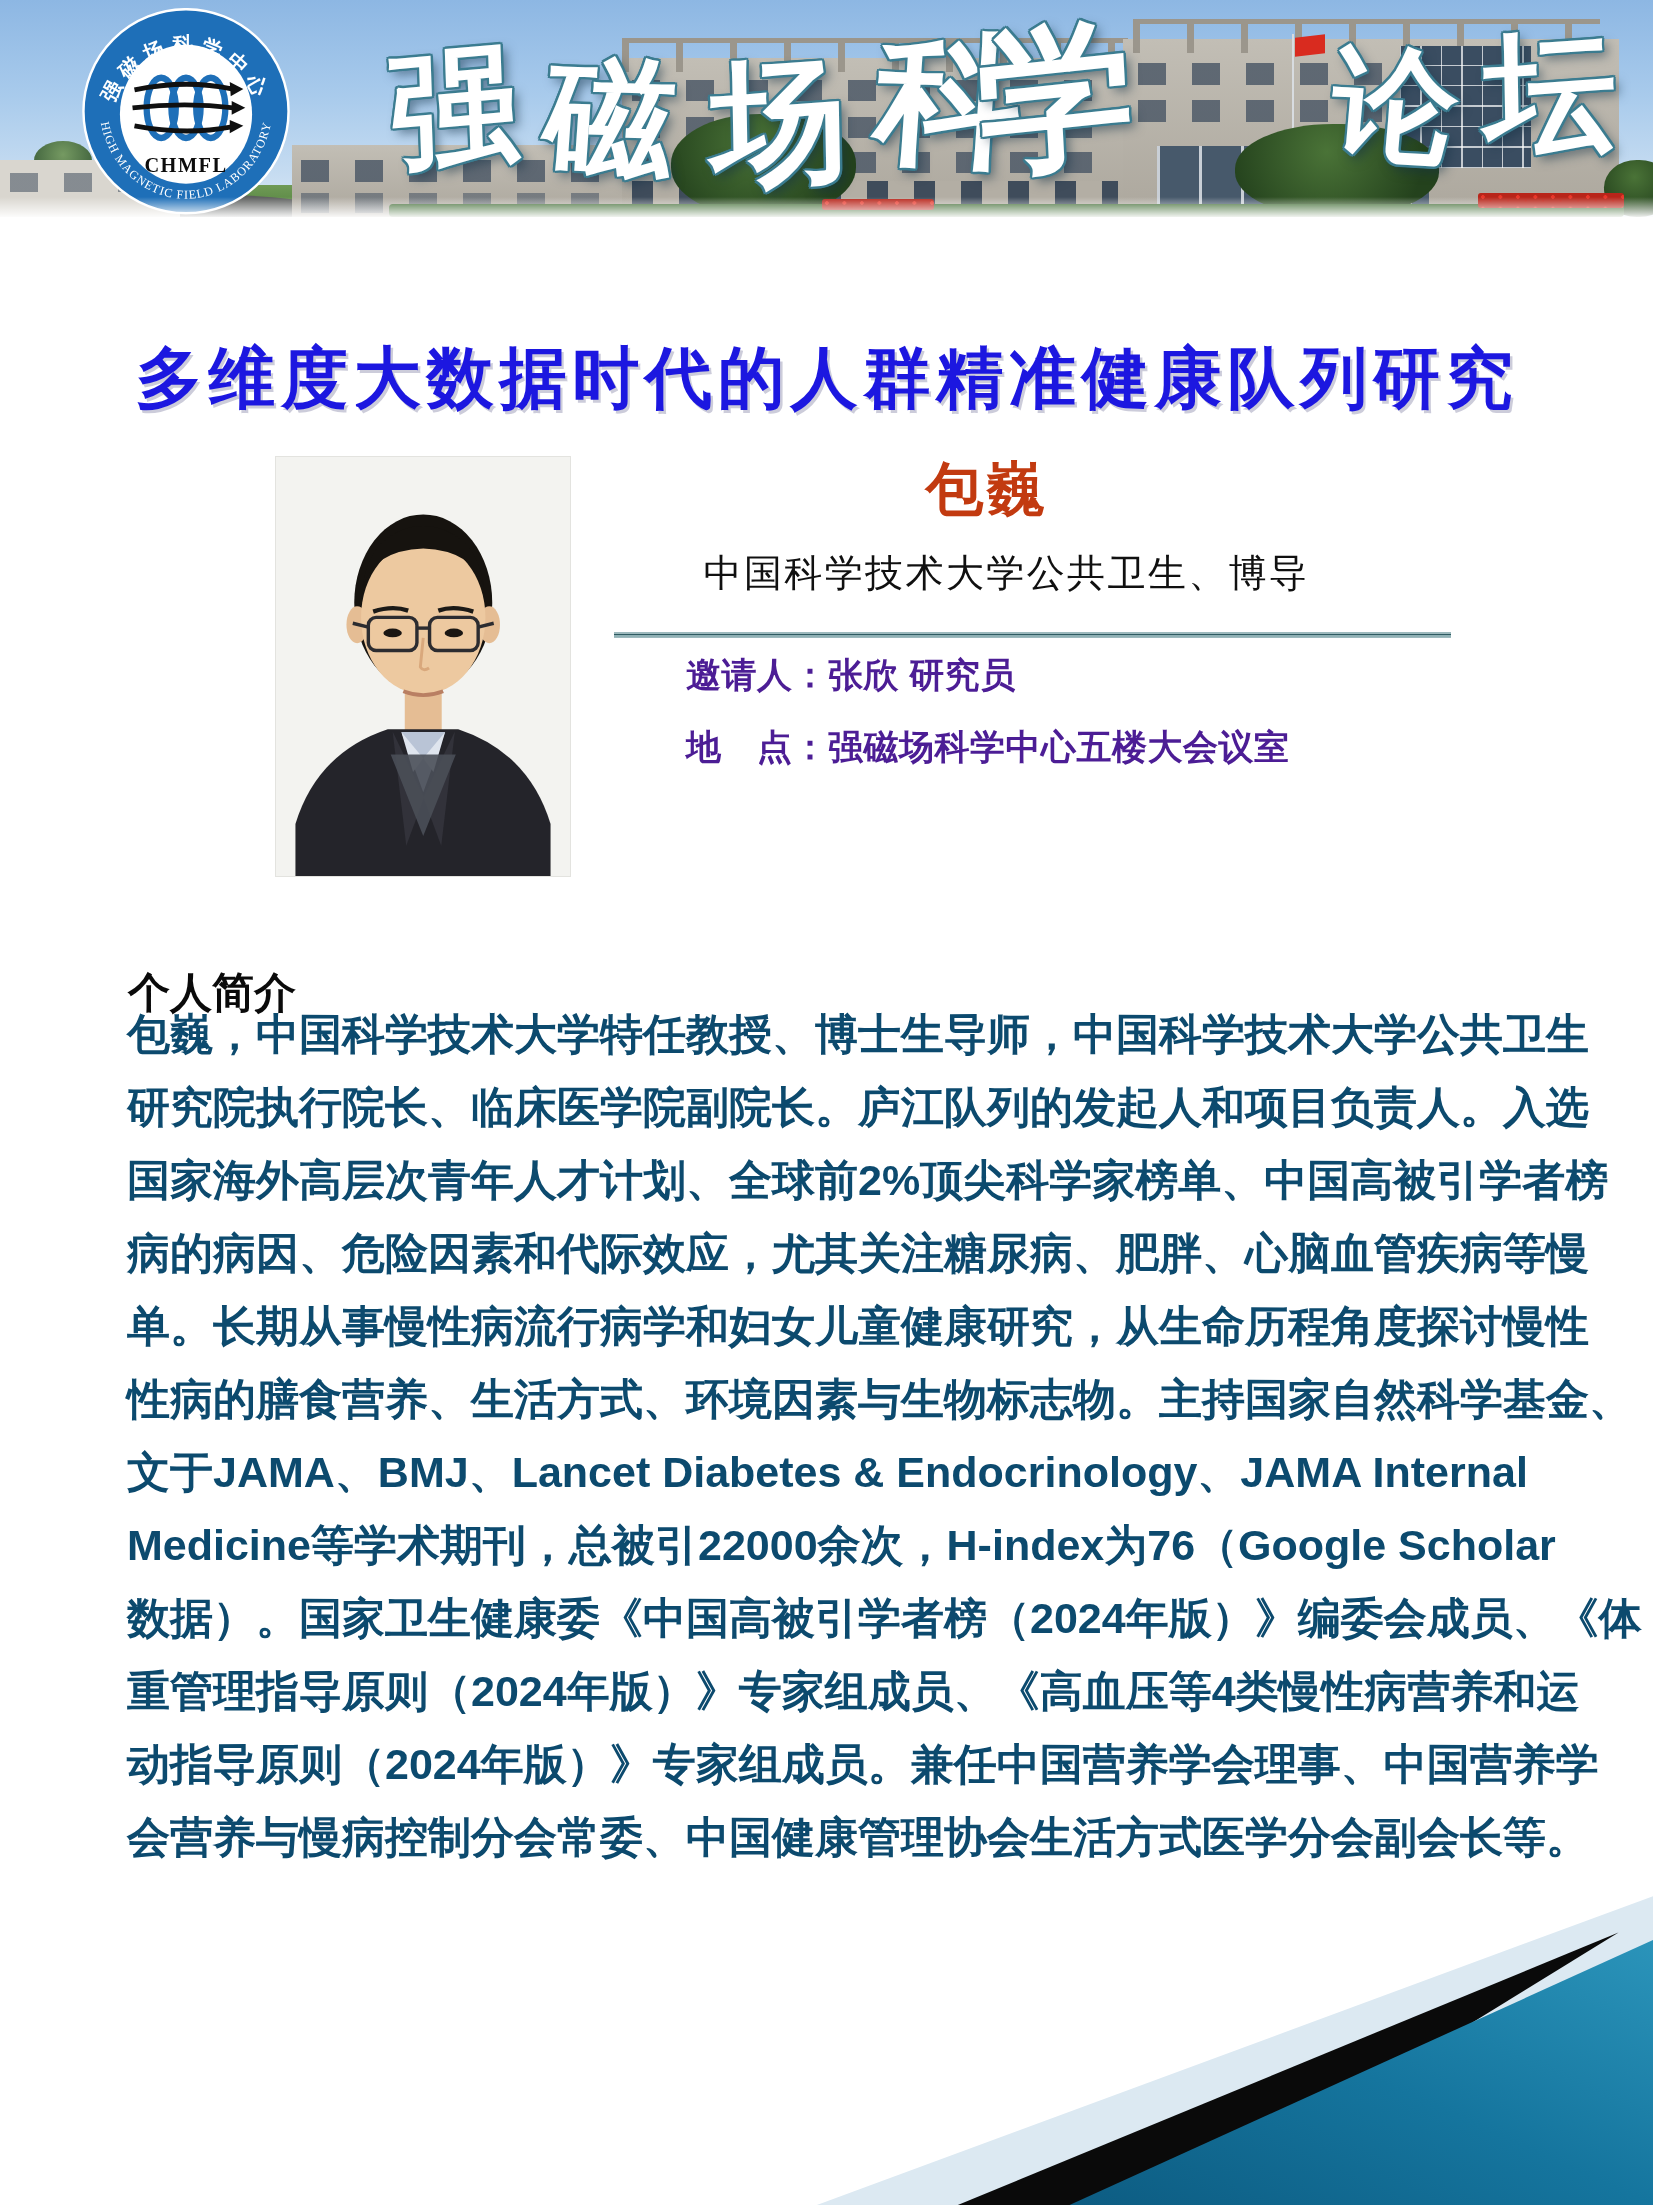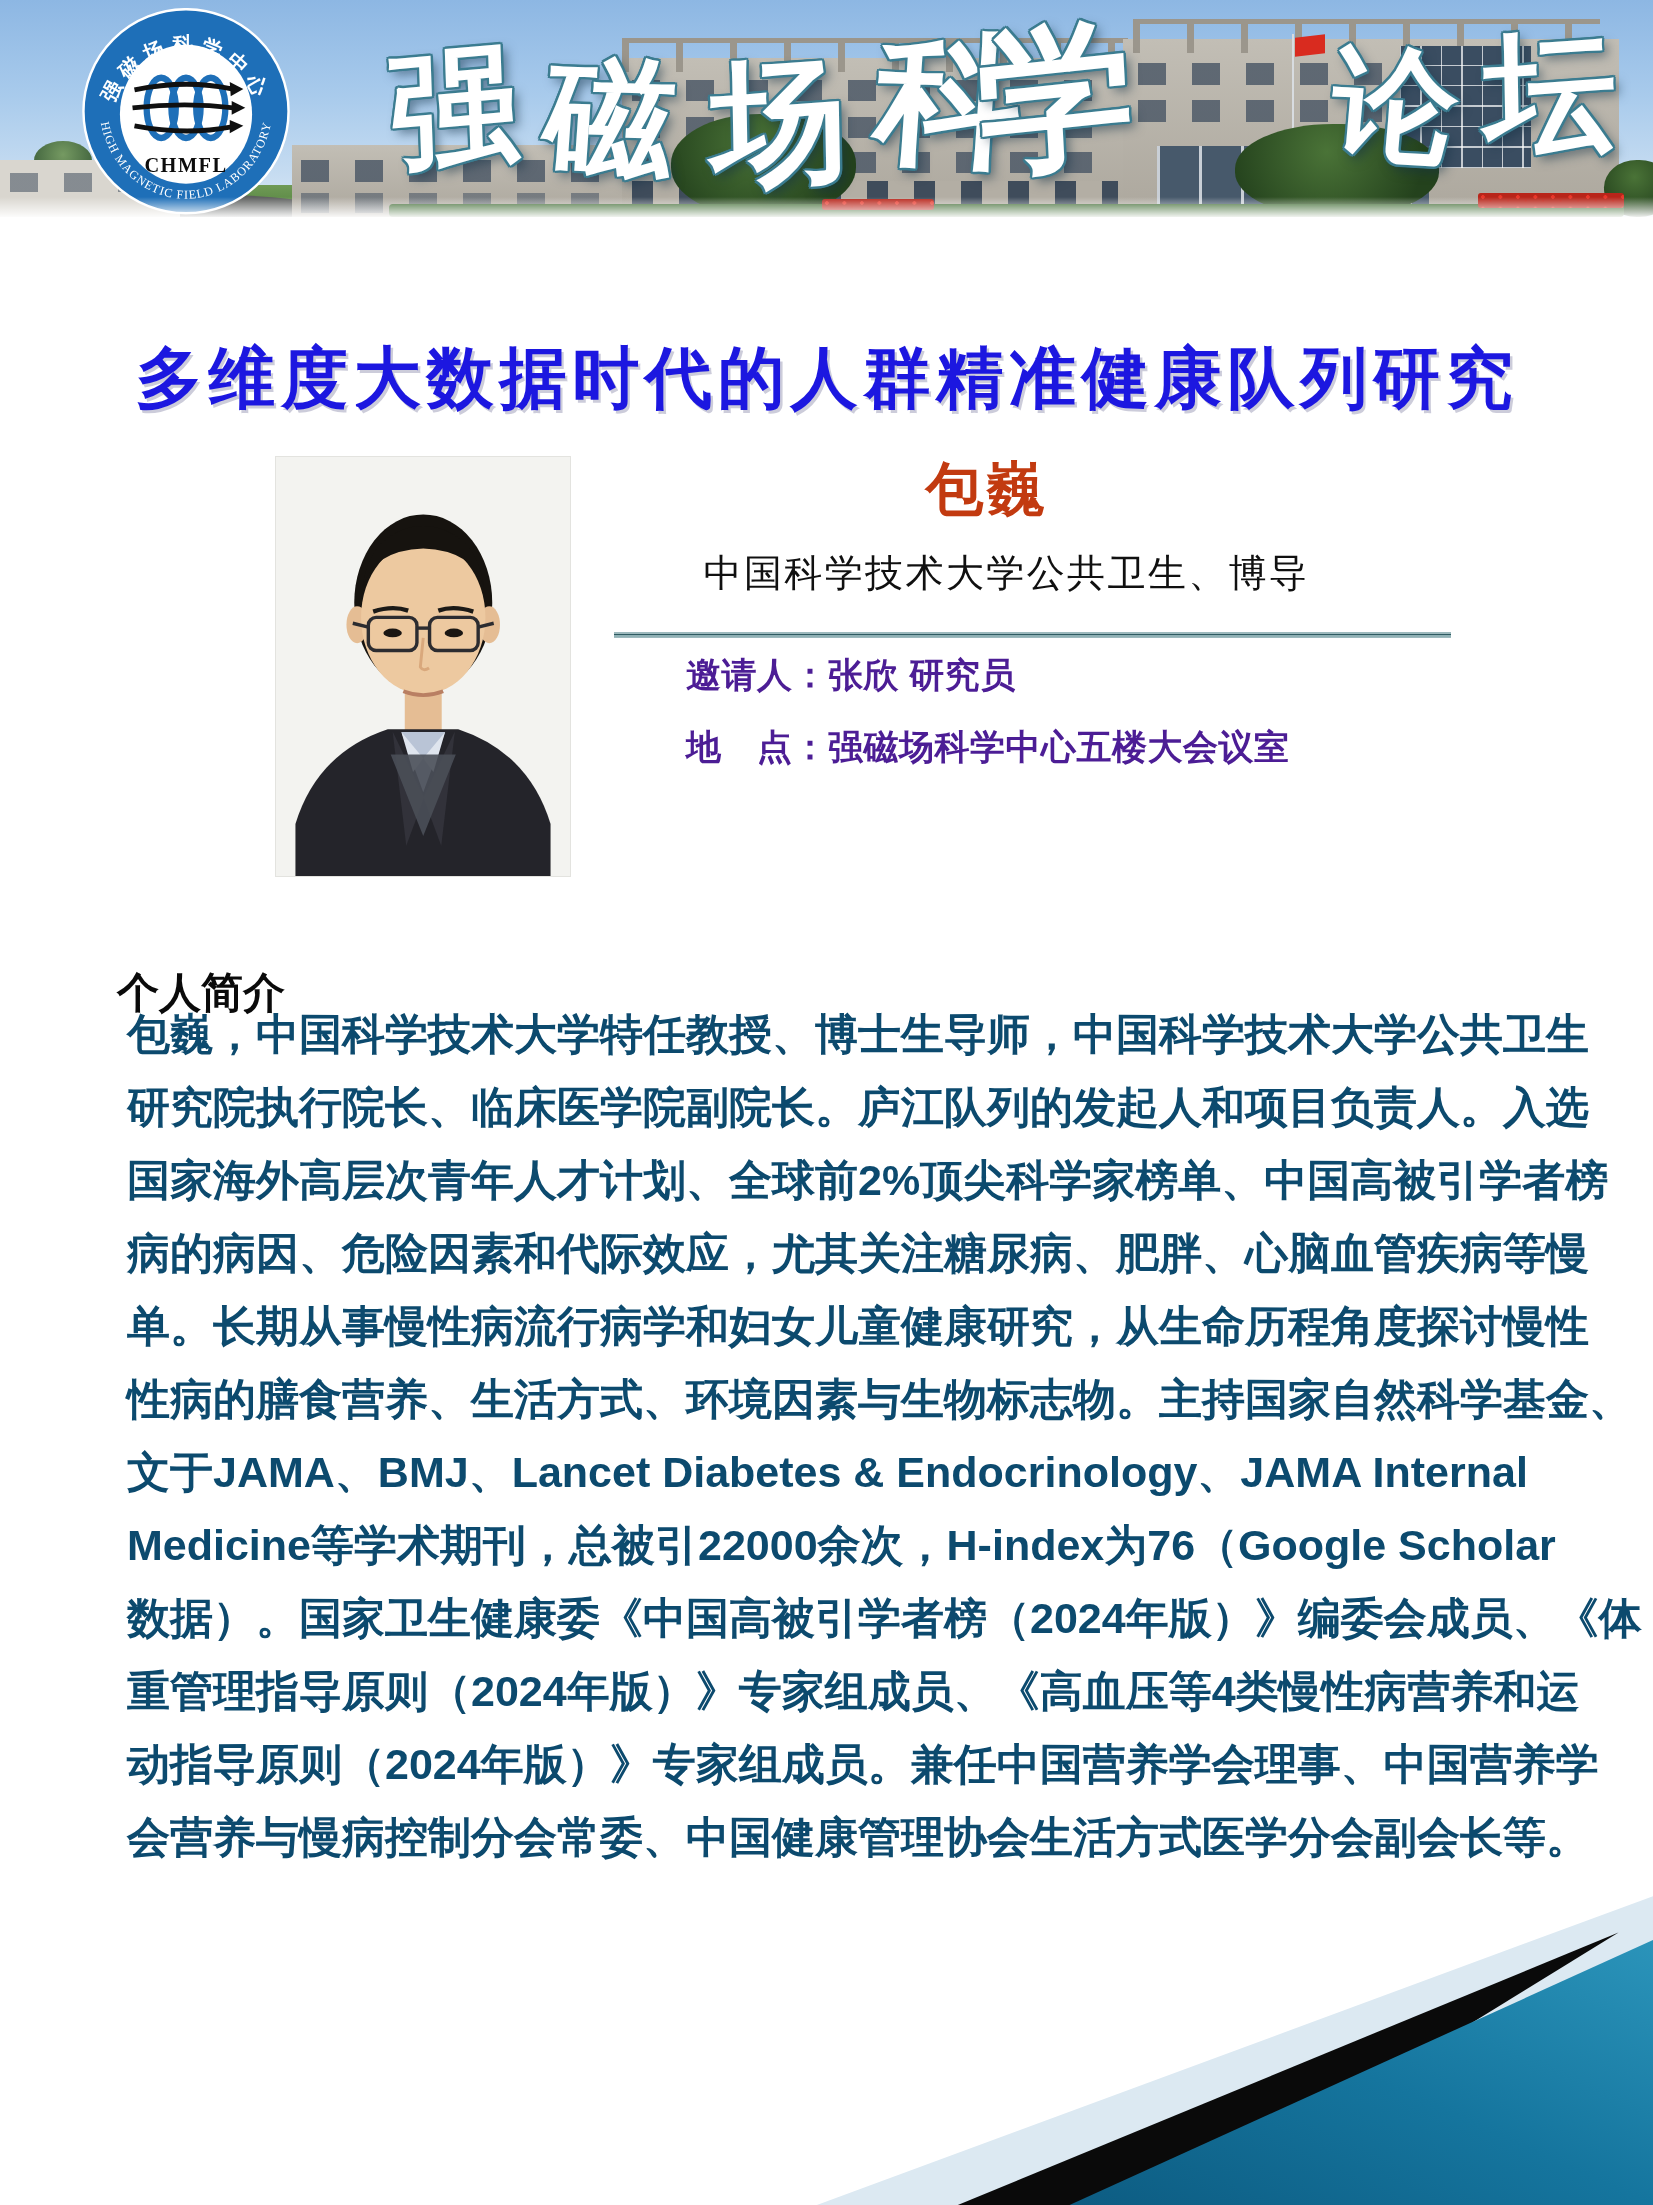--- a/index.html
+++ b/index.html
@@ -71,21 +71,21 @@
           color:#101010;font-size:38px;font-weight:400;letter-spacing:2.4px;
           font-family:"Liberation Serif",serif;}
   .divider{position:absolute;left:614px;top:632px;width:837px;height:6.3px;
           background:linear-gradient(180deg,#9db9bd 0 36%,#2e5a60 36% 54%,#8fb0b4 54% 76%,#41707a 76% 88%,#9db9bd 88% 100%);}
   .details{position:absolute;left:686px;top:657px;width:856px;}
   .detail-row{height:72px;font-size:35px;font-weight:800;color:#4c1d95;letter-spacing:0.5px;
           display:flex;align-items:flex-start;line-height:1.05;}
   .detail-label{white-space:pre;}
   .detail-value{white-space:pre;text-align:right;}
 
-  .bio-heading{position:absolute;left:117px;top:930px;font-size:42px;font-weight:900;color:#0a0a0a;}
+  .bio-heading{position:absolute;left:128px;top:930px;font-size:42px;font-weight:900;color:#0a0a0a;}
   .bio{position:absolute;left:127px;top:998px;width:1400px;}
   .bio-line{height:73px;line-height:73px;font-size:43px;font-weight:800;color:#0c4a6e;
           text-align:justify;text-align-last:justify;text-justify:inter-ideograph;
           white-space:nowrap;overflow:visible;}
 
   .deco{position:absolute;left:729px;top:1794px;width:925px;height:411px;}
 </style>
 </head>
 <body>
 

